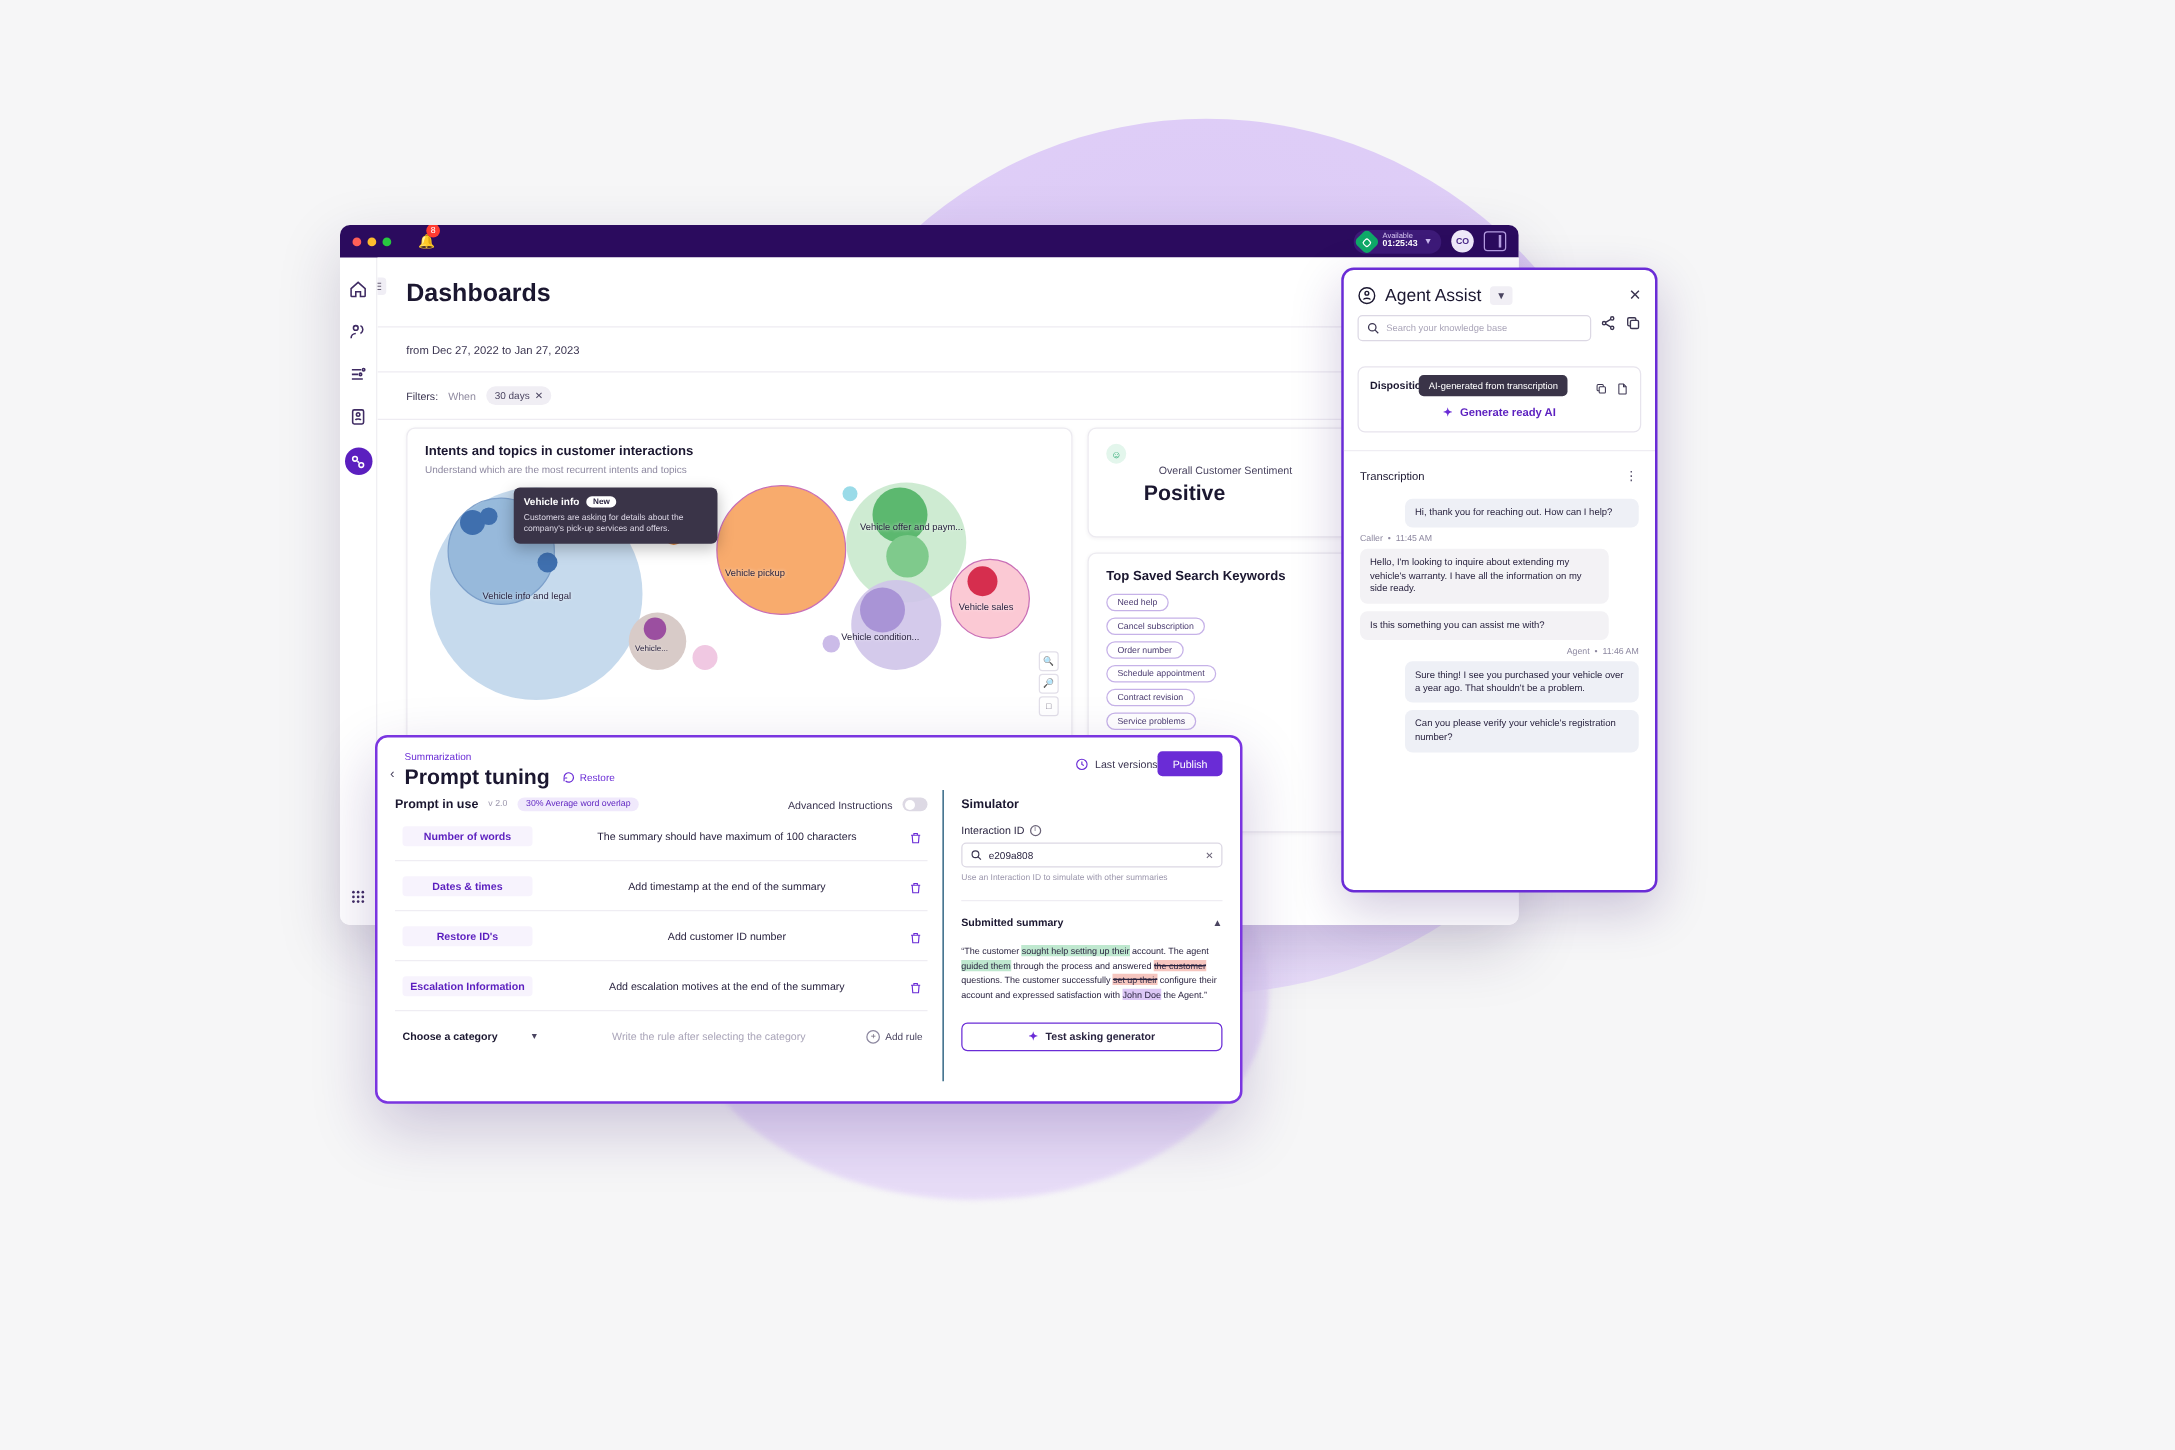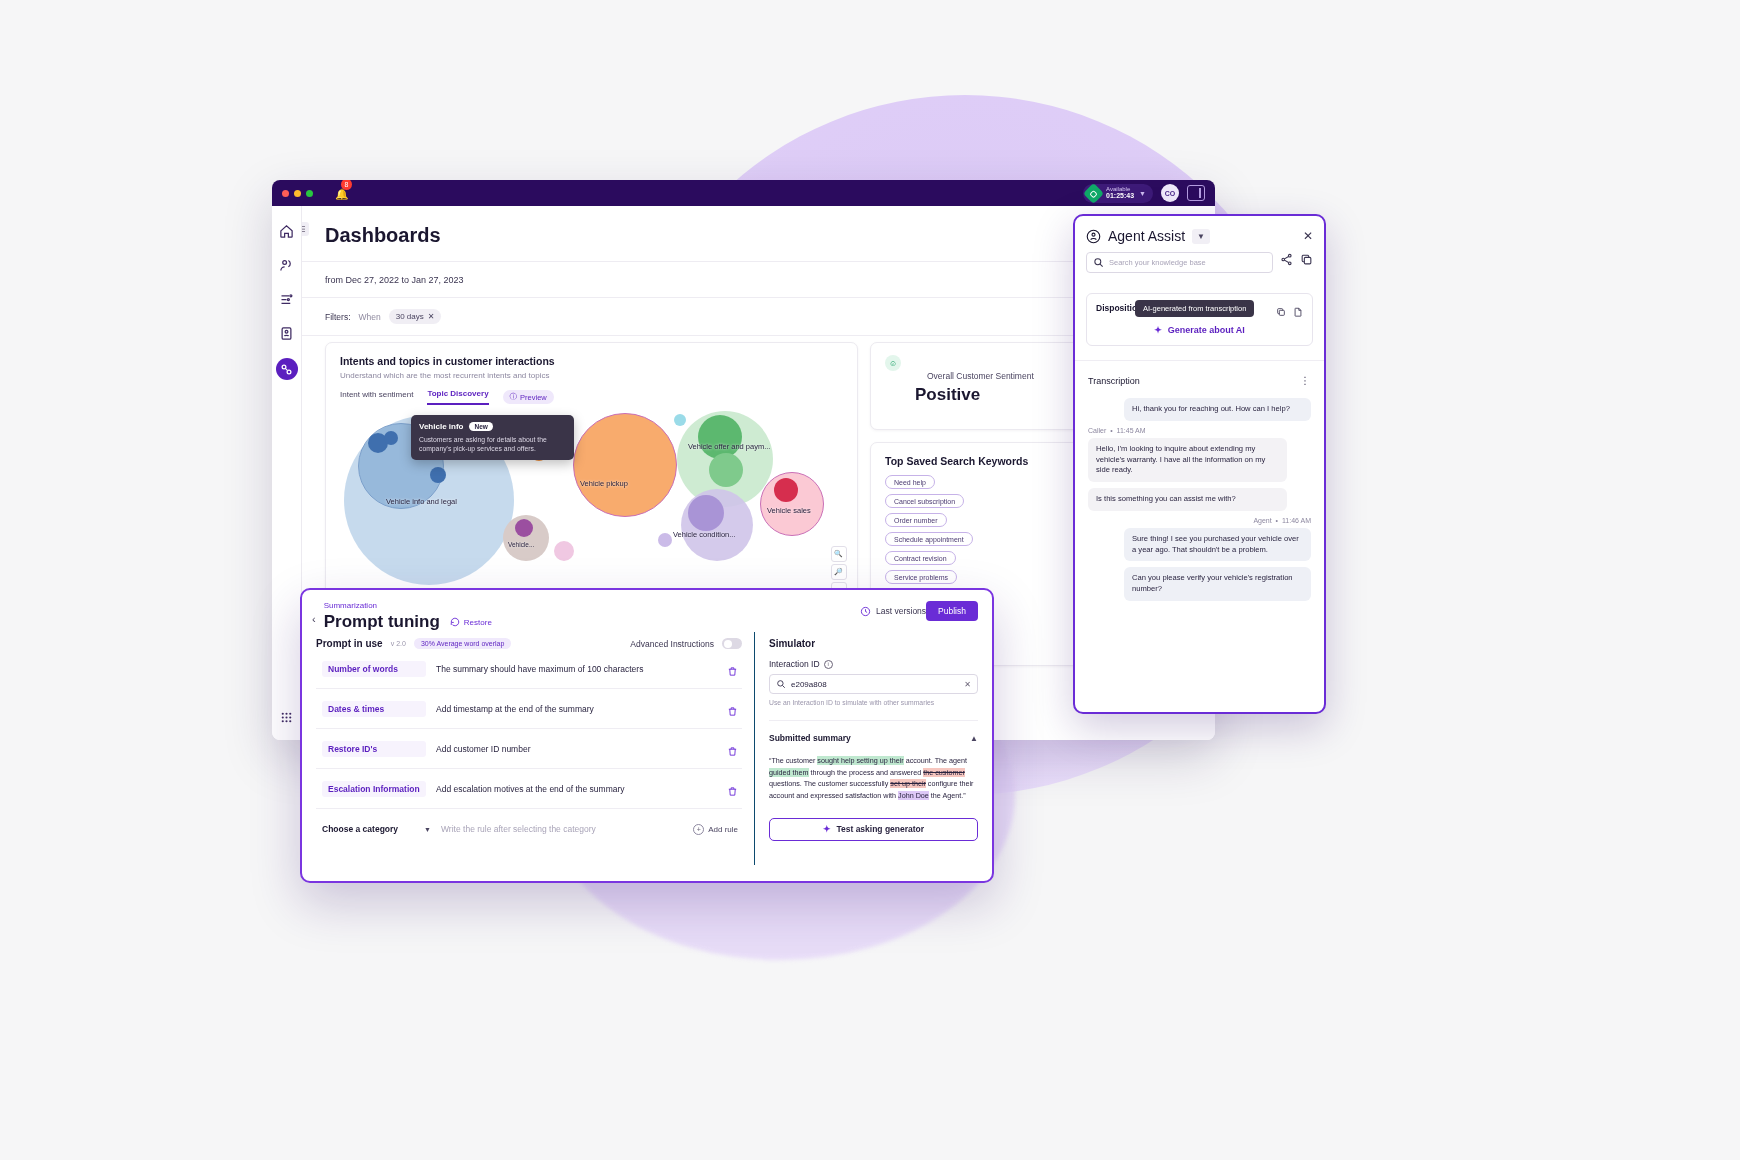--- a/index.html
+++ b/index.html
@@ -238,21 +238,21 @@
   .pm-crumb { font-size: 8px; color: #6a2cd6; }
   .pm-titlerow { display: flex; align-items: center; gap: 10px; margin-top: 2px; }
   .pm-title { font-size: 17px; font-weight: bold; color: #1b1730; }
   .pm-restore { display: flex; align-items: center; gap: 4px; font-size: 8px; color: #6a2cd6; }
   .pm-head-right { margin-left: auto; display: flex; }
   .pm-lastver { display: flex; align-items: center; gap: 5px; font-size: 8.5px; color: #3a3450; }
   .pm-publish {
     background: #6a2cd6; color: #fff; font-size: 8.5px; border-radius: 4px; padding: 5px 12px;
   }
   .pm-body { display: flex; height: calc(100% - 58px); }
-  .pm-left { flex: 0 0 452px; padding: 6px 12px 0 14px; }
+  .pm-left { flex: 0 0 452px; padding: 6px 12px 0 14px; text-align: center; }
   .pm-leftbar { display: flex; align-items: center; gap: 8px; }
   .piu { font-size: 10px; font-weight: bold; color: #1b1730; }
   .piu-v { font-size: 7px; color: #9b96ac; }
   .piu-chip { background: #f0e9fc; color: #5b1fbf; font-size: 7px; border-radius: 9px; padding: 2px 7px; }
   .adv-right { margin-left: auto; display: flex; align-items: center; gap: 8px; }
   .adv-lbl { font-size: 8.5px; color: #3a3450; }
   .toggle { width: 20px; height: 11px; border-radius: 7px; background: #ddd9e4; position: relative; }
   .toggle::after { content:""; position:absolute; left:1.5px; top:1.5px; width:8px;height:8px;border-radius:50%;background:#fff; }
   .rule-row {
     display: flex; align-items: center; height: 40px; border-bottom: 1px solid #efedf3;
@@ -409,28 +409,20 @@
             <span class="clearall">Clear all</span>
           </div>
         </div>
         <div class="sep"></div>
 
         <div class="dash-grid">
 
           <div class="card card-bubble">
             <div class="card-h">Intents and topics in customer interactions</div>
             <div class="card-sub">Understand which are the most recurrent intents and topics</div>
-            <div class="tabs">
-              <span class="tab">Intent with sentiment</span>
-              <span class="tab active">Topic Discovery</span>
-              <span class="preview-chip">
-                <span>ⓘ</span>
-                <span>Preview</span>
-              </span>
-            </div>
 
             <div class="bubble-canvas">
               <div class="bub" style="left:18px; top:8px; width:170px; height:170px; background:#bcd4ea; opacity:.85;"></div>
               <div class="bub" style="left:32px; top:16px; width:86px; height:86px; background:#8fb4d8; opacity:.85; border:1.5px solid #6f95c4;"></div>
               <div class="bub" style="left:42px; top:26px; width:20px; height:20px; background:#3f6fae;"></div>
               <div class="bub" style="left:58px; top:24px; width:14px; height:14px; background:#3f6fae;"></div>
               <div class="bub" style="left:104px; top:60px; width:16px; height:16px; background:#3f6fae;"></div>
               <span class="bub-lbl" style="left:60px; top:90px;">Vehicle info and legal</span>
 
               <div class="bub" style="left:247px; top:6px; width:104px; height:104px; background:#f8ab6d; border:1.5px solid #c96fb6;"></div>
@@ -631,21 +623,21 @@
           <span class="ap-ic" style="width:10px;height:10px">
             <svg viewBox="0 0 24 24" fill="none" stroke="currentColor" stroke-width="2">
                 <path d="M6 3h8l5 5v13a1 1 0 0 1-1 1H6a1 1 0 0 1-1-1V4a1 1 0 0 1 1-1z"></path>
                 <path d="M14 3v5h5"></path>
               </svg>
           </span>
         </span>
       </div>
       <div class="gen-ai">
         <span class="sparkle">✦</span>
-        <span>Generate about AI</span>
+        <span>Generate ready AI</span>
       </div>
     </div>
 
     <div class="trans-head">
       <span class="trans-lbl">Transcription</span>
       <span class="kebab">⋮</span>
     </div>
 
     <div class="chat">
       <div class="msg agent">Hi, thank you for reaching out. How can I help?</div>

